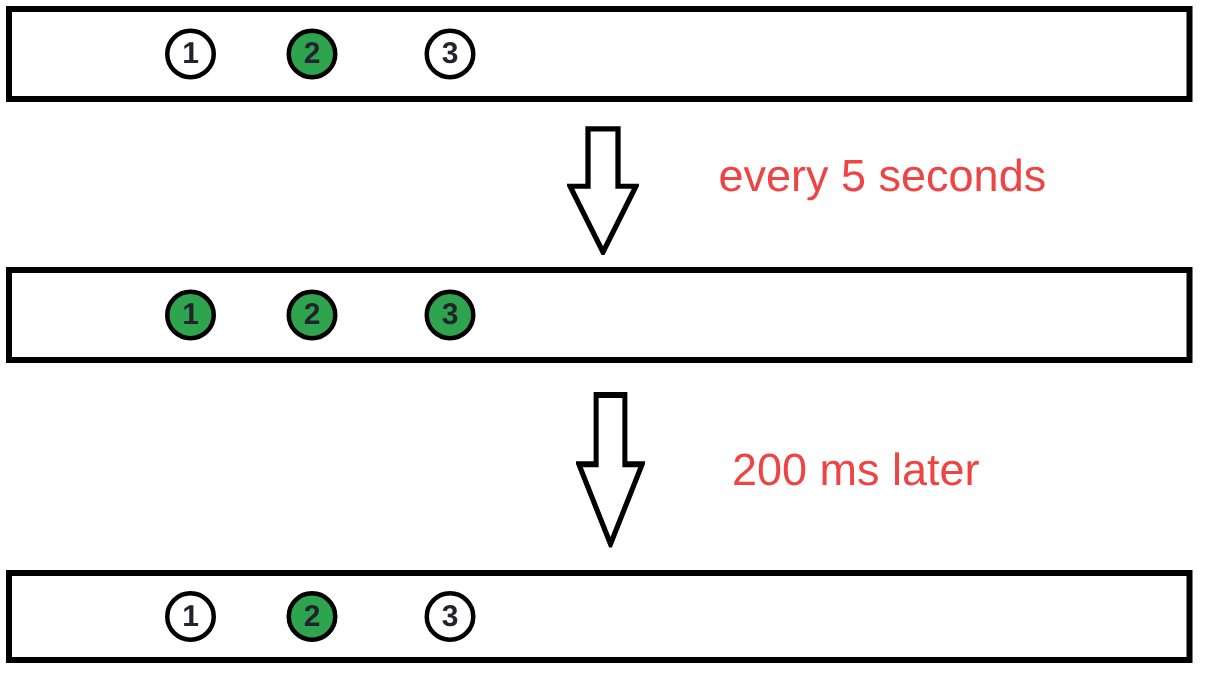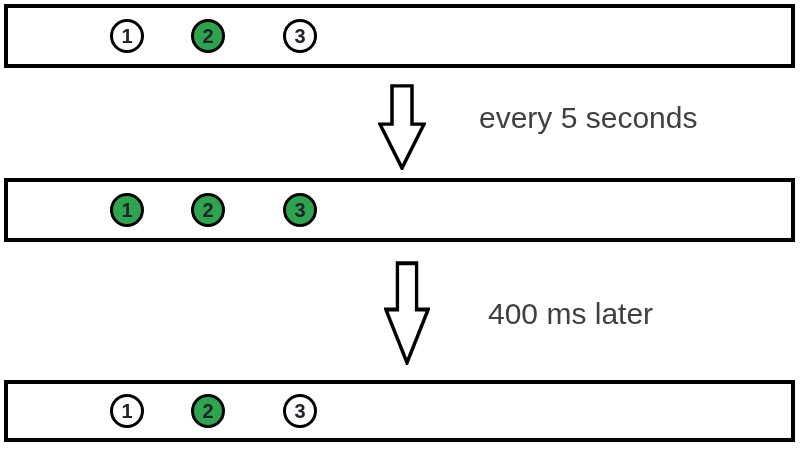--- a/index.html
+++ b/index.html
@@ -53,21 +53,21 @@
     padding-bottom: 1px;
   }
   .arrow {
     position: absolute;
   }
   .arrow.t-1 { left: 378px; top: 84px; }
   .arrow.t-2 { left: 384px; top: 261px; }
   .transition-label {
     position: absolute;
     font-size: 30px;
-    color: #404040;
+    color: #ef4444;
     white-space: nowrap;
     line-height: 1.1;
   }
   .transition-label.t-1 { left: 479px; top: 101px; }
   .transition-label.t-2 { left: 488px; top: 297px; }
 </style>
 </head>
 <body>
 
 <div class="canvas">
@@ -101,21 +101,21 @@
     <div class="led pos-3" data-on="true">
       <span class="led-label">3</span>
     </div>
   </div>
 
   <div class="arrow t-2">
     <svg width="46" height="104" viewBox="0 0 48 90" preserveAspectRatio="none">
       <path d="M14 2 L34 2 L34 42 L46 42 L24 88 L2 42 L14 42 Z" fill="#ffffff" stroke="#000000" stroke-width="3.5" stroke-linejoin="miter"></path>
     </svg>
   </div>
-  <div class="transition-label t-2">400 ms later</div>
+  <div class="transition-label t-2">200 ms later</div>
 
   <div class="bar state-3">
     <div class="led pos-1" data-on="false">
       <span class="led-label">1</span>
     </div>
     <div class="led pos-2" data-on="true">
       <span class="led-label">2</span>
     </div>
     <div class="led pos-3" data-on="false">
       <span class="led-label">3</span>

